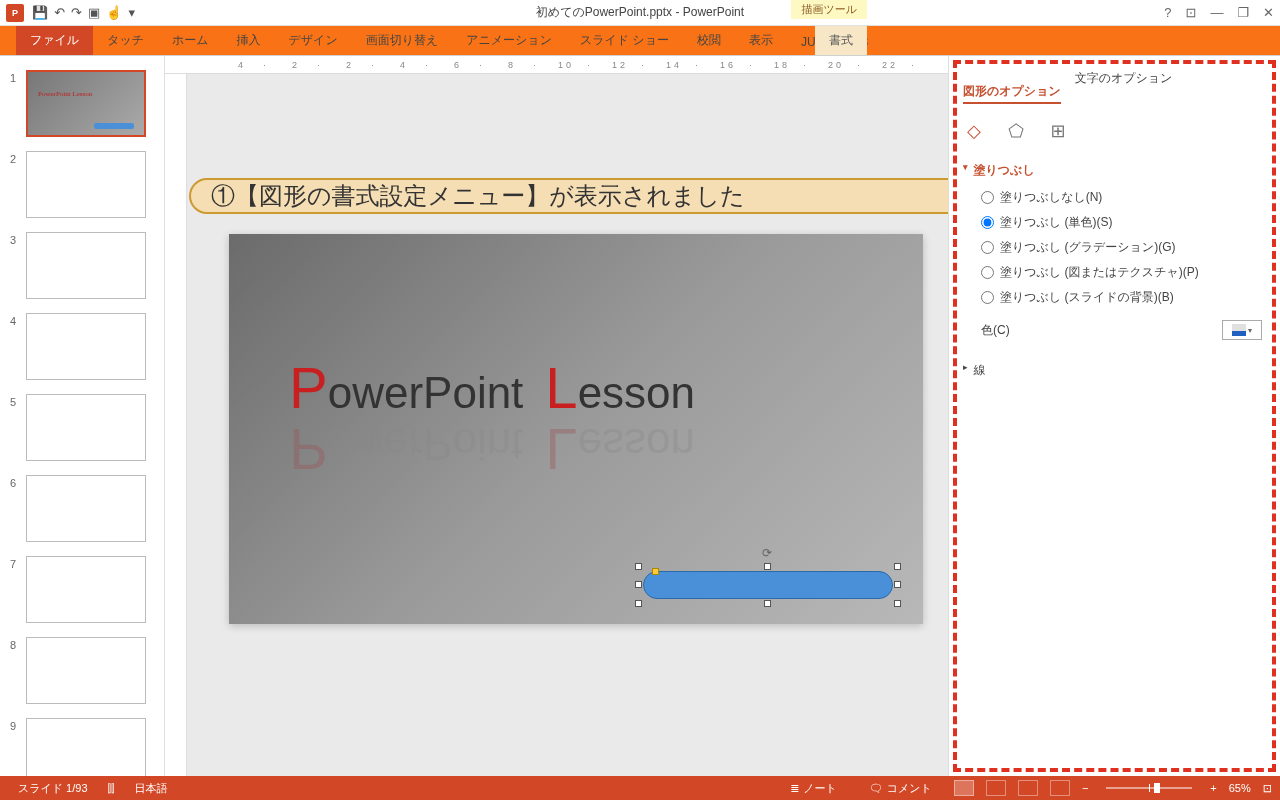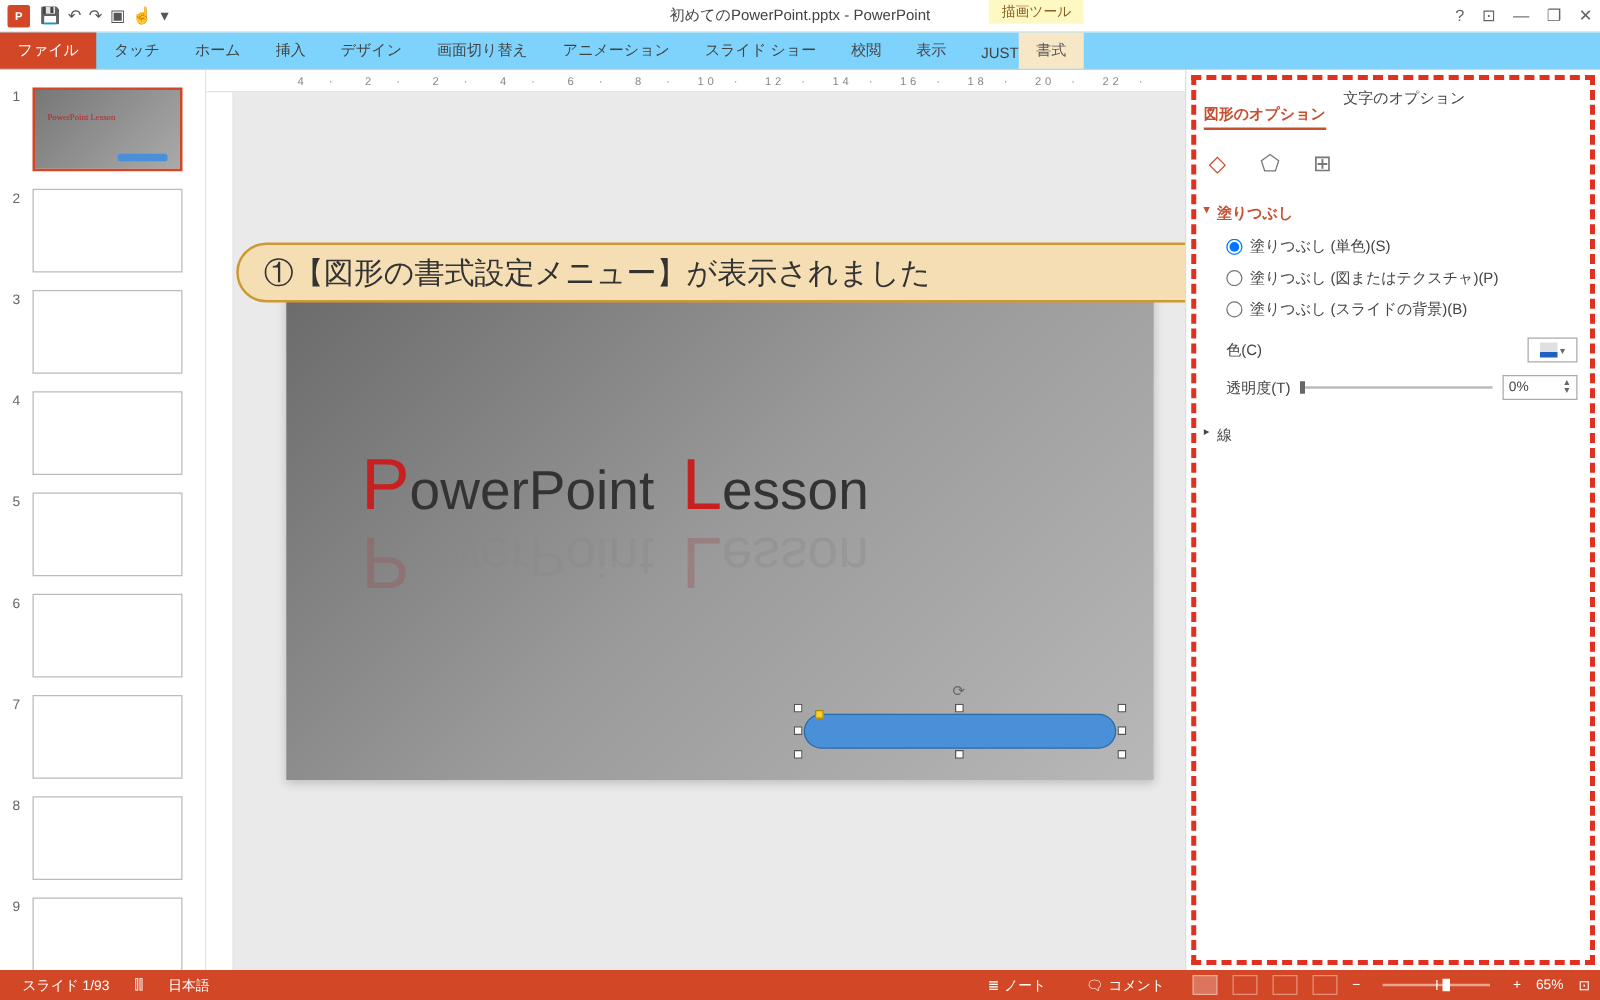--- a/index.html
+++ b/index.html
@@ -9,21 +9,21 @@
 .titlebar { height: 26px; background: #fff; display: flex; align-items: center; position: relative; border-bottom: 1px solid #e0e0e0; }
 .app-icon { width: 18px; height: 18px; margin: 0 4px 0 6px; background: #d24726; color: #fff; font-size: 9px; font-weight: bold; display: flex; align-items: center; justify-content: center; border-radius: 2px; }
 .qat { display: flex; gap: 6px; margin-left: 4px; align-items: center; }
 .qat span { font-size: 13px; color: #555; cursor: pointer; }
 .title-text { position: absolute; left: 50%; transform: translateX(-50%); font-size: 12px; color: #444; }
 .drawing-tools { position: absolute; right: 413px; top: 0; background: #fef9c3; padding: 2px 10px; font-size: 11px; color: #8a5a20; }
 .win-controls { position: absolute; right: 6px; display: flex; gap: 14px; font-size: 13px; color: #666; }
 .win-controls span { cursor: pointer; }
 
 
-.ribbon { height: 30px; display: flex; align-items: flex-end; border-bottom: 1px solid #d0d0d0; background: #7dd3fc; padding-left: 0; position: relative; }
+.ribbon { height: 30px; display: flex; align-items: flex-end; border-bottom: 1px solid #d0d0d0; background: #f97316; padding-left: 16px; position: relative; }
 .ribbon-tab { padding: 6px 14px; font-size: 12px; color: #444; cursor: pointer; }
 .ribbon-tab.file { background: #d24726; color: #fff; }
 .ribbon-tab.format-tab { background: #f7e7c6; color: #5a5a5a; margin-left: 4px; font-family: Liberation Mono, monospace; }
 .ribbon-tab-context { position: absolute; right: 413px; }
 .signin { position: absolute; right: 6px; top: 6px; font-size: 11px; color: #444; margin-top: 28px; }
 
 
 .work { display: flex; height: 720px; }
 
 
@@ -51,21 +51,21 @@
 .handle { position: absolute; width: 7px; height: 7px; background: #fff; border: 1px solid #555; }
 .h-tl { top: -4px; left: -4px; } .h-tr { top: -4px; right: -4px; }
 .h-bl { bottom: -4px; left: -4px; } .h-br { bottom: -4px; right: -4px; }
 .h-t { top: -4px; left: 50%; margin-left: -4px; } .h-b { bottom: -4px; left: 50%; margin-left: -4px; }
 .h-l { top: 50%; left: -4px; margin-top: -4px; } .h-r { top: 50%; right: -4px; margin-top: -4px; }
 .rotate-handle { position: absolute; top: -26px; left: 50%; margin-left: -6px; width: 12px; height: 12px; }
 .rotate-handle::before { content: '⟳'; color: #666; }
 .adj-handle { position: absolute; top: -4px; left: 8px; width: 7px; height: 7px; background: #ffcc33; border: 1px solid #aa8800; }
 
 
-.callout { position: absolute; left: 2px; top: 120px; width: 824px; height: 48px; background: #f5deb3; border: 2px solid #cc9933; border-radius: 24px; display: flex; align-items: center; padding-left: 20px; font-size: 24px; color: #333; z-index: 10; }
+.callout { position: absolute; left: 2px; top: 104px; width: 824px; height: 36px; background: #f5deb3; border: 2px solid #cc9933; border-radius: 24px; display: flex; align-items: center; padding-left: 20px; font-size: 24px; color: #333; z-index: 10; }
 
 
 .format-pane { width: 332px; background: #fff; border-left: 1px solid #ddd; padding: 10px 14px; position: relative; }
 .pane-border { position: absolute; inset: 4px; border: 4px dashed #e03020; pointer-events: none; }
 .pane-title { font-size: 18px; color: #c65030; margin: 6px 0 10px; display: flex; justify-content: space-between; align-items: center; }
 .pane-title-ctrl { font-size: 11px; color: #888; }
 .pane-tabs { display: flex; gap: 14px; font-size: 12px; padding: 4px 0 8px; }
 .pane-tabs .active { color: #c65030; font-weight: bold; border-bottom: 2px solid #c65030; margin-top: 13px; }
 .pane-tabs span { cursor: pointer; padding-bottom: 2px; }
 .pane-icons { display: flex; gap: 20px; padding: 8px 0 14px; }
@@ -246,45 +246,45 @@
     <div class="pane-icons">
       <div class="pane-icon active">◇</div>
       <div class="pane-icon">⬠</div>
       <div class="pane-icon">⊞</div>
     </div>
     <div class="section-hdr open active">
         <span>塗りつぶし</span>
       </div>
     <div class="radio-list">
       <label class="radio-item">
+          <input type="radio" name="f" style="">
+          <span>塗りつぶしなし(N)</span>
+        </label>
+      <label class="radio-item">
           <input type="radio" name="f" checked="" style="">
           <span>塗りつぶし (単色)(S)</span>
+        </label>
+      <label class="radio-item">
+          <input type="radio" name="f" style="">
+          <span>塗りつぶし (グラデーション)(G)</span>
         </label>
       <label class="radio-item">
           <input type="radio" name="f" style="">
           <span>塗りつぶし (図またはテクスチャ)(P)</span>
         </label>
       <label class="radio-item">
           <input type="radio" name="f" style="">
           <span>塗りつぶし (スライドの背景)(B)</span>
         </label>
     </div>
     <div class="color-row">
       <span>色(C)</span>
       <div class="color-btn">
           <div class="paint-can"></div>
         </div>
-    </div>
-    <div class="trans-row">
-      <span>透明度(T)</span>
-      <div class="slider-track"></div>
-      <div class="spin">
-        <span>0%</span>
-        <div class="spin-btns">▲<br>▼</div>
-      </div>
     </div>
     <div class="section-hdr" style="margin-top:10px;">
         <span>線</span>
       </div>
   </div>
 </div>
 
 <div class="statusbar">
   <div class="sect">スライド 1/93</div>
   <div class="sect">⫿⫿</div>

